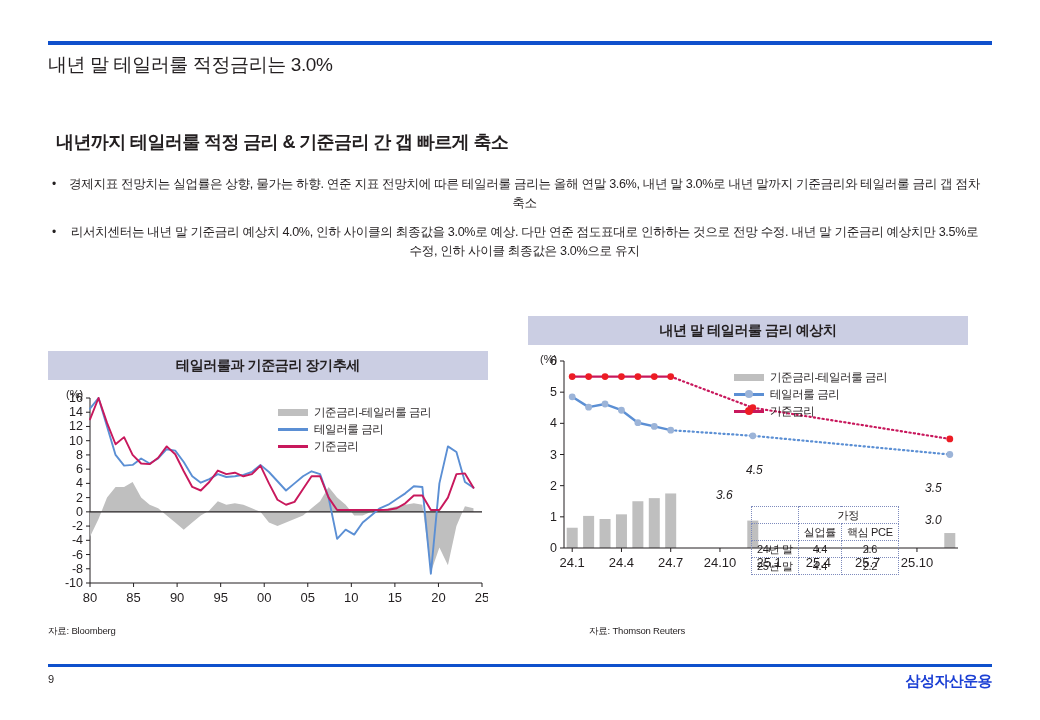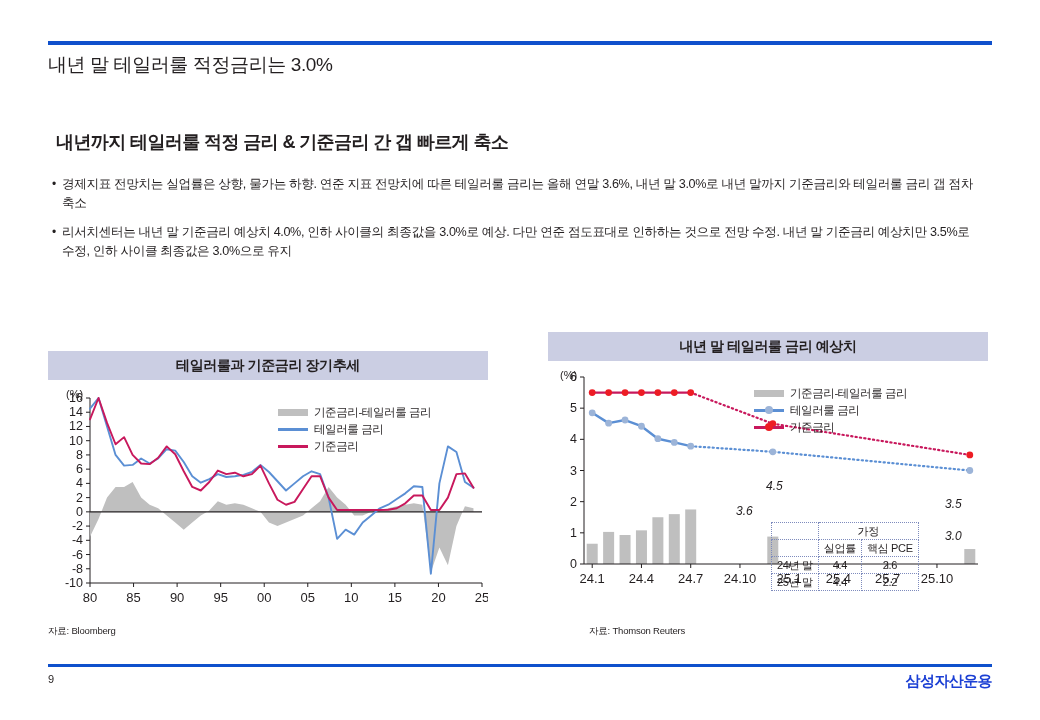--- a/index.html
+++ b/index.html
@@ -17,26 +17,26 @@
   .title-rest{font-size:19px;font-weight:normal;color:#231f20;letter-spacing:-0.4px;line-height:1;}
 
   .subhead{position:absolute;left:48px;top:130px;width:920px;font-size:18px;font-weight:bold;
            color:#231f20;letter-spacing:-0.6px;margin-left:8px;}
 
   
   .bullets{position:absolute;left:52px;top:175px;width:935px;}
   .bullet{display:flex;align-items:flex-start;margin-bottom:11px;}
   .bullet .dot{flex:0 0 10px;font-size:12px;line-height:18px;color:#231f20;}
   .bullet .btxt{font-size:12.6px;line-height:18.5px;letter-spacing:-0.35px;color:#231f20;
-                text-align:left;word-break:keep-all;}
+                text-align:center;word-break:keep-all;}
 
   
   .panel{position:absolute;top:316px;width:440px;}
   .panel.left{left:48px;margin-top:35px;}
-  .panel.right{left:548px;margin-top:16px;}
+  .panel.right{left:528px;}
   .panel-title{height:29px;background:#CBCEE3;display:flex;align-items:center;justify-content:center;
                font-size:14px;font-weight:bold;color:#231f20;letter-spacing:-0.4px;}
   .plot-wrap{position:relative;height:265px;}
   .plot-wrap svg{display:block;}
 
   .unit{position:absolute;font-size:11px;color:#231f20;}
 
   
   .legend{position:absolute;font-size:11.5px;color:#231f20;letter-spacing:-0.4px;}
   .lg-row{display:flex;align-items:center;height:16px;margin-bottom:1px;}

